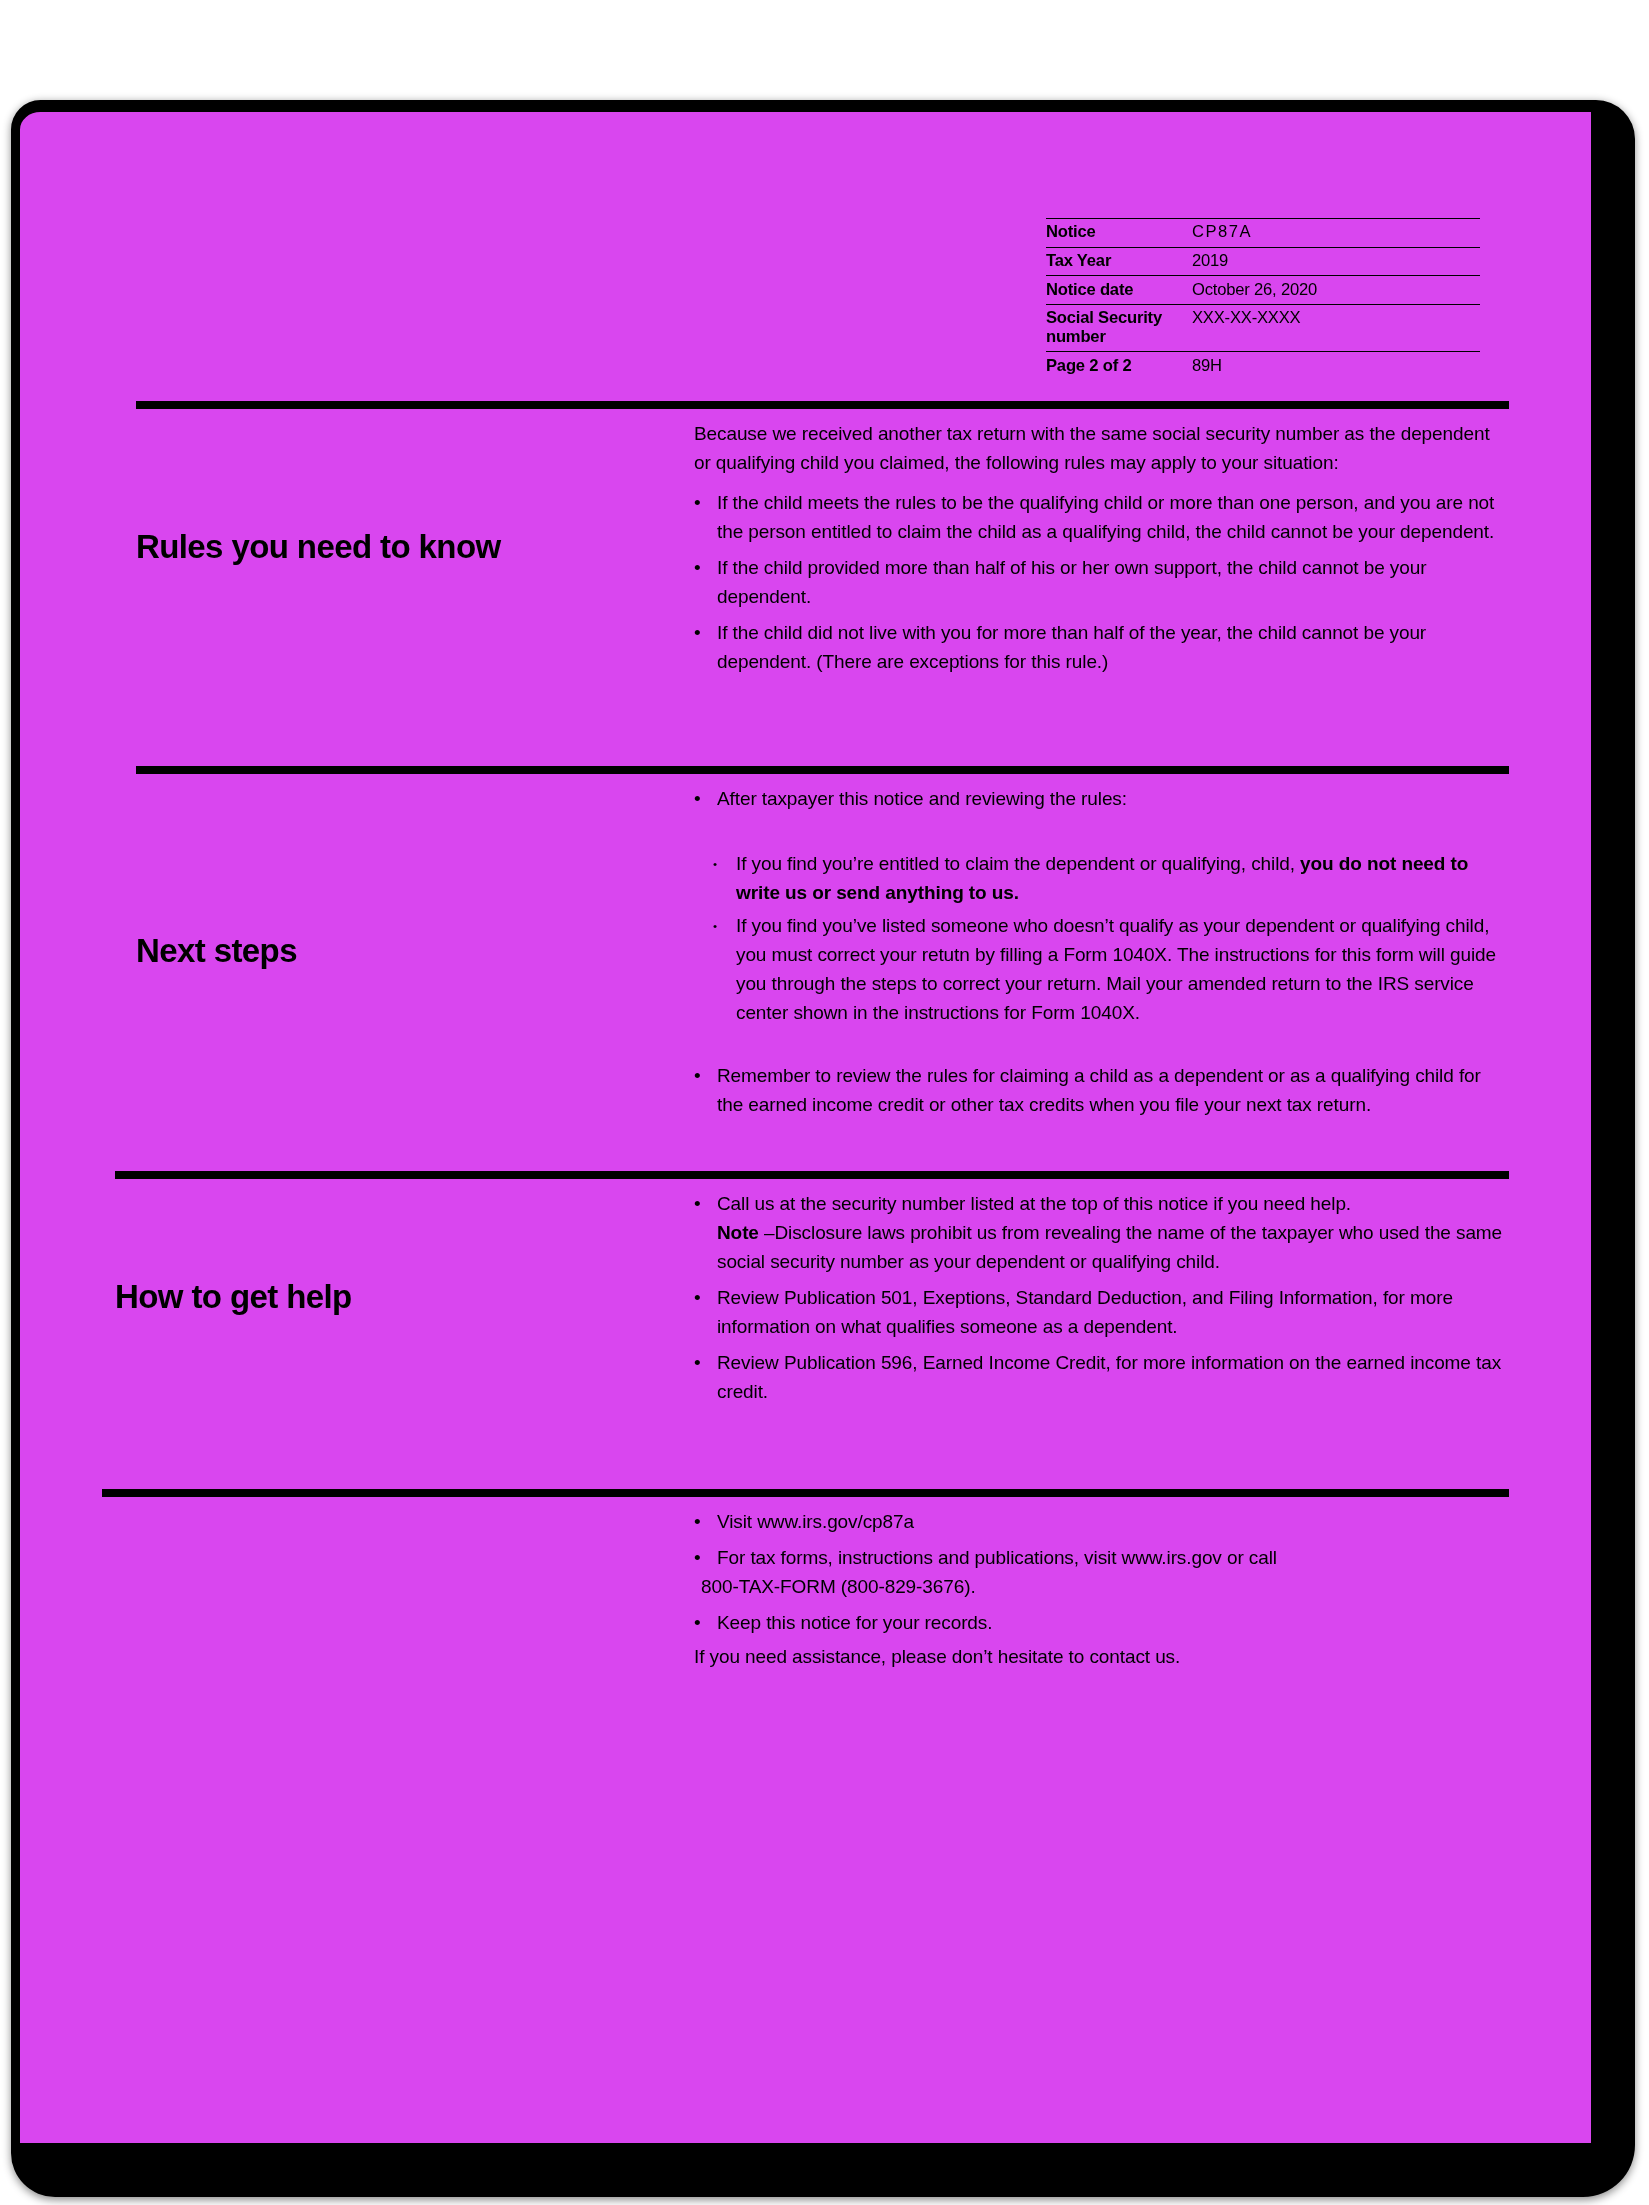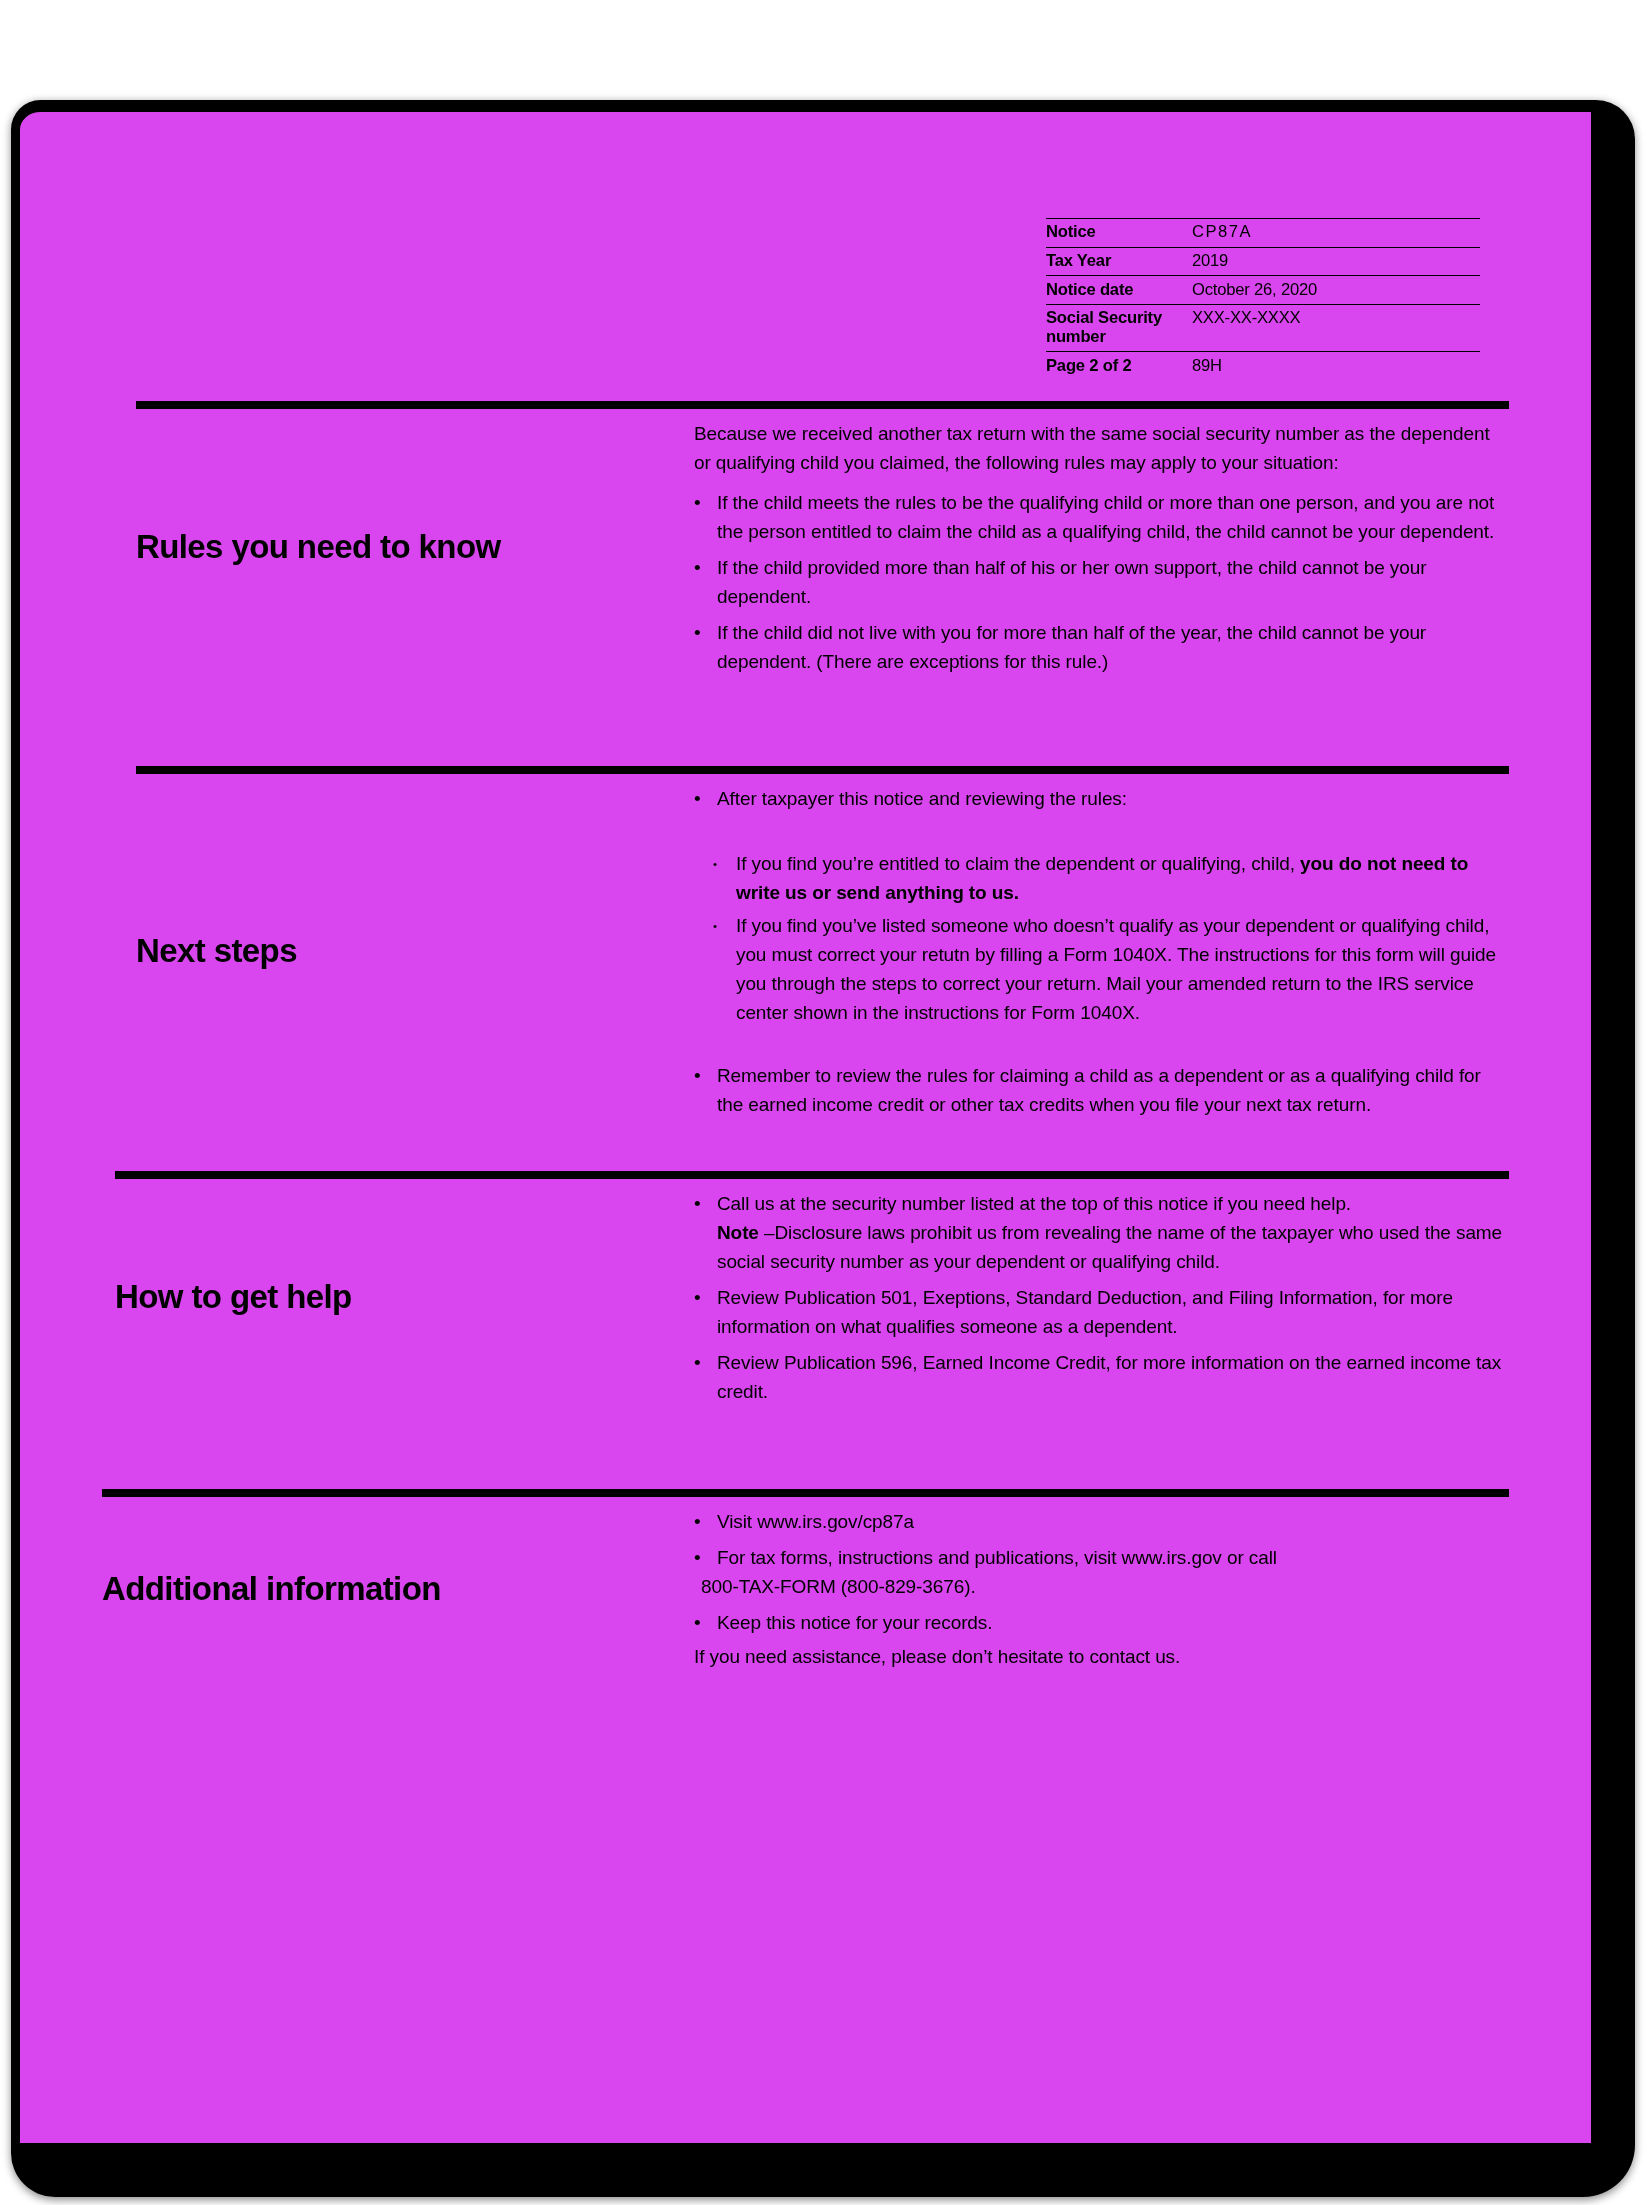--- a/index.html
+++ b/index.html
@@ -197,21 +197,20 @@
             <span class="bmark">•</span>
             <div class="btext">Review Publication 596, Earned Income Credit, for more information on the earned income tax credit.</div>
           </div>
         </div>
       </div>
     </div>
 
     <div class="section s4">
       <div class="sec-rule"></div>
       <div class="sec-flex">
-        <div class="sec-heading">Additional information</div>
         <div class="sec-content">
           <div class="bullet first">
             <span class="bmark">•</span>
             <div class="btext">Visit www.irs.gov/cp87a</div>
           </div>
           <div class="bullet">
             <span class="bmark">•</span>
             <div class="btext"><span>For tax forms, instructions and publications, visit www.irs.gov or call</span><br><span class="outdent">800-TAX-FORM (800-829-3676).</span></div>
           </div>
           <div class="bullet">

